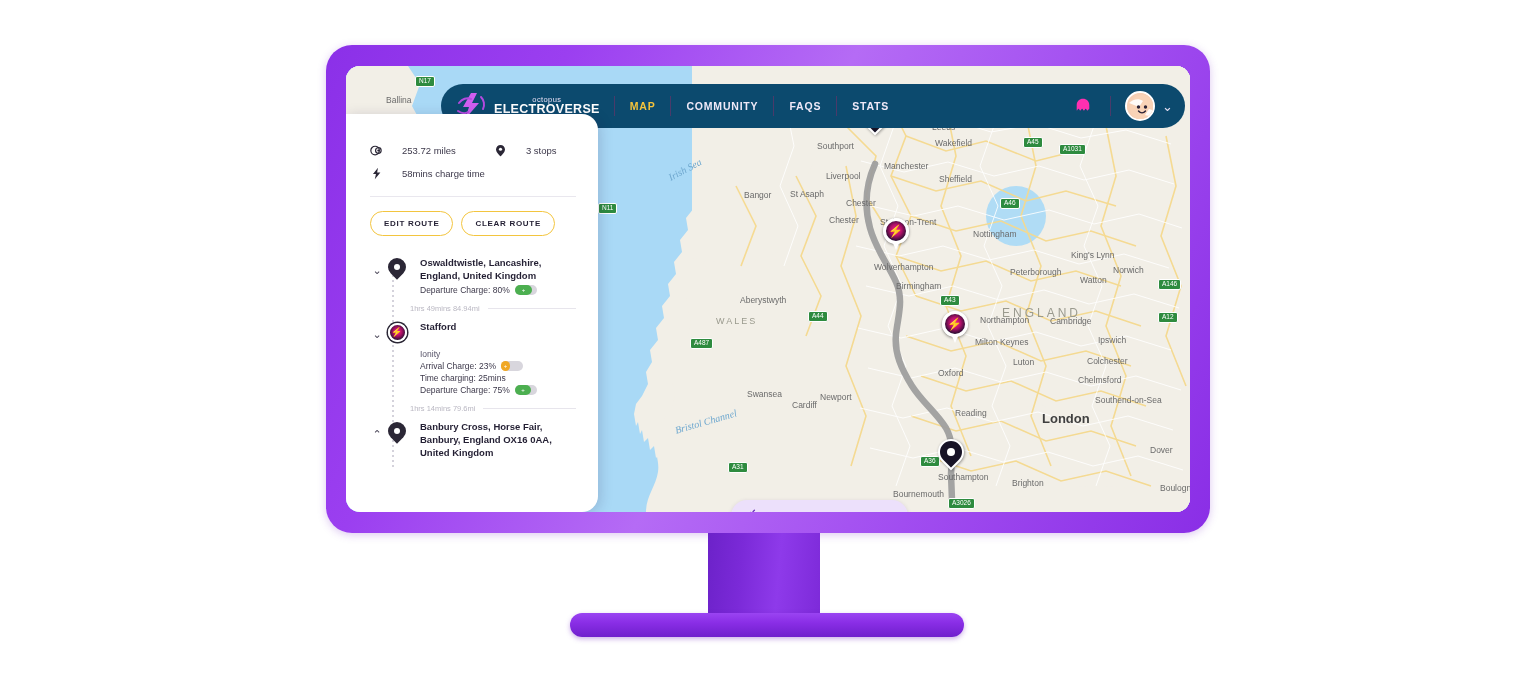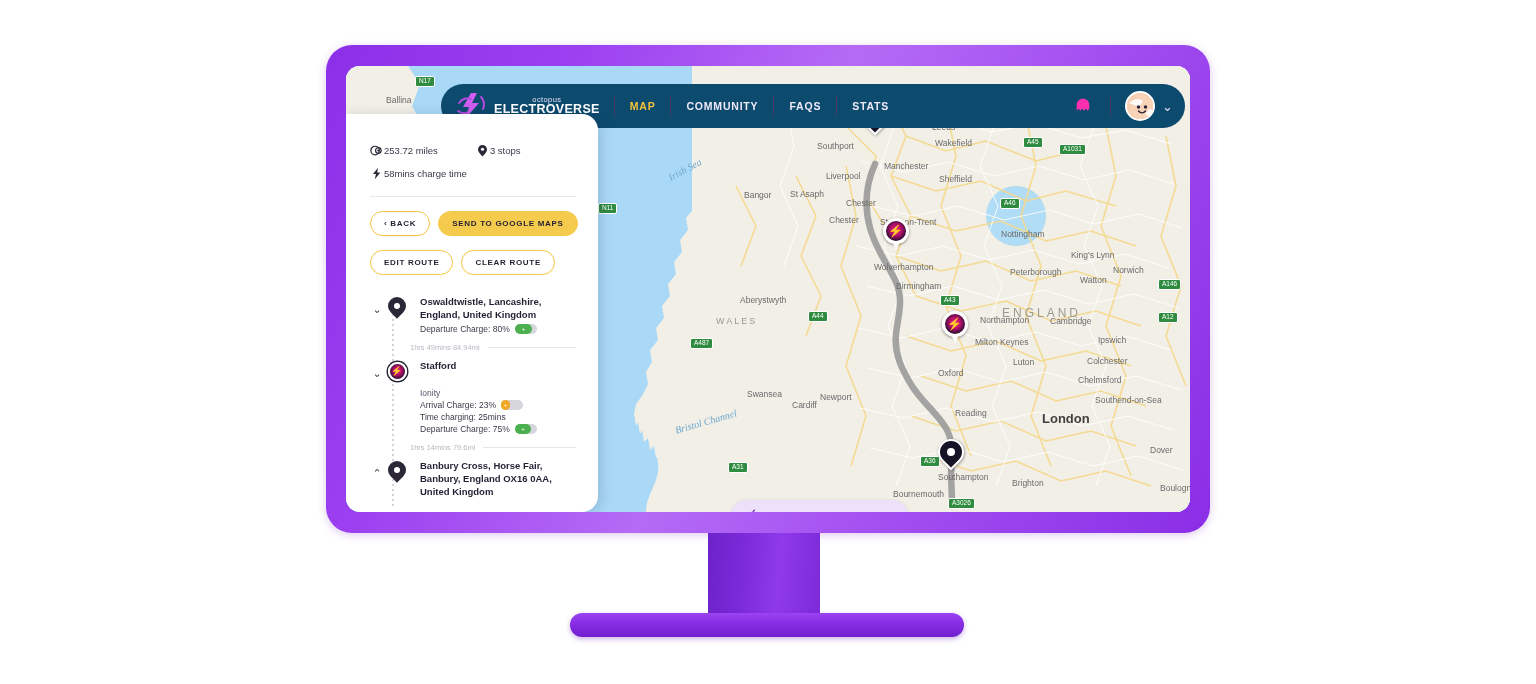--- a/index.html
+++ b/index.html
@@ -131,21 +131,21 @@
   #duration-row { display: flex; align-items: flex-start; }
   #duration {
     font-size: 19.5px; font-weight: 700; color: #1f1b2e; letter-spacing: -.3px;
   }
   #beta-badge {
     margin-left: auto; margin-top: 2px;
     background: #efe4fb; color: #7b3fd4;
     font-size: 8px; font-weight: 700; padding: 3px 7px; border-radius: 9px;
   }
   .stat-row { display:flex; align-items:center; margin-top: 10px; }
-  .stat { display: flex; align-items: center; gap: 1px; }
+  .stat { display: flex; align-items: center; gap: 19px; }
   .stat .txt { font-size: 9.5px; color: #3c384a; }
   .stat-icon { width: 13px; height: 13px; flex: none; }
   #stops-stat { margin-left: 38px; }
   #panel-divider { height:1px; background:#e9e7ee; margin: 16px 0 0 0; }
 
   .btn-row { display: flex; gap: 8px; margin-top: 14px; }
   .btn {
     font-size: 8px; font-weight: 700; letter-spacing: .7px;
     border-radius: 14px; padding: 7px 13px; white-space: nowrap;
     border: 1.5px solid #f3c53f; color: #231f33; background: #ffffff;
@@ -401,21 +401,21 @@
           <div class="place-label" style="left: 586px; top: 56px;">Leeds</div>
           <div class="place-label" style="left: 589px; top: 72px;">Wakefield</div>
           <div class="place-label" style="left: 538px; top: 95px;">Manchester</div>
           <div class="place-label" style="left: 480px; top: 105px;">Liverpool</div>
           <div class="place-label" style="left: 593px; top: 108px;">Sheffield</div>
           <div class="place-label" style="left: 444px; top: 123px;">St Asaph</div>
           <div class="place-label" style="left: 398px; top: 124px;">Bangor</div>
           <div class="place-label" style="left: 500px; top: 132px;">Chester</div>
           <div class="place-label" style="left: 483px; top: 149px;">Chester</div>
           <div class="place-label" style="left: 534px; top: 151px;">Stoke-on-Trent</div>
-          <div class="place-label" style="left: 627px; top: 163px; margin-left: 28px;">Nottingham</div>
+          <div class="place-label" style="left: 627px; top: 163px;">Nottingham</div>
           <div class="place-label" style="left: 528px; top: 196px;">Wolverhampton</div>
           <div class="place-label" style="left: 550px; top: 215px;">Birmingham</div>
           <div class="place-label" style="left: 664px; top: 201px;">Peterborough</div>
           <div class="place-label" style="left: 394px; top: 229px;">Aberystwyth</div>
           <div class="place-label" style="left: 767px; top: 199px;">Norwich</div>
           <div class="place-label" style="left: 734px; top: 209px;">Watton</div>
           <div class="place-label" style="left: 725px; top: 184px;">King's Lynn</div>
           <div class="place-label" style="left: 704px; top: 250px;">Cambridge</div>
           <div class="place-label" style="left: 752px; top: 269px;">Ipswich</div>
           <div class="place-label" style="left: 634px; top: 249px;">Northampton</div>
@@ -545,24 +545,20 @@
           <div class="stat">
             <svg class="stat-icon" viewBox="0 0 14 14">
               <path d="M8.6 0.8 L3.2 7.6 L6.4 7.6 L5.2 13.2 L11.2 5.9 L7.7 5.9 Z" fill="#2b2736"></path>
             </svg>
             <span class="txt">58mins charge time</span>
           </div>
         </div>
 
         <div id="panel-divider"></div>
 
-        <div class="btn-row">
-          <div class="btn">‹ BACK</div>
-          <div class="btn filled">SEND TO GOOGLE MAPS</div>
-        </div>
         <div class="btn-row">
           <div class="btn">EDIT ROUTE</div>
           <div class="btn">CLEAR ROUTE</div>
         </div>
 
         <div id="stops-list">
             <div id="dotline"></div>
             <div class="stop">
               <div class="chev">⌄</div>
               <div class="stop-marker">

